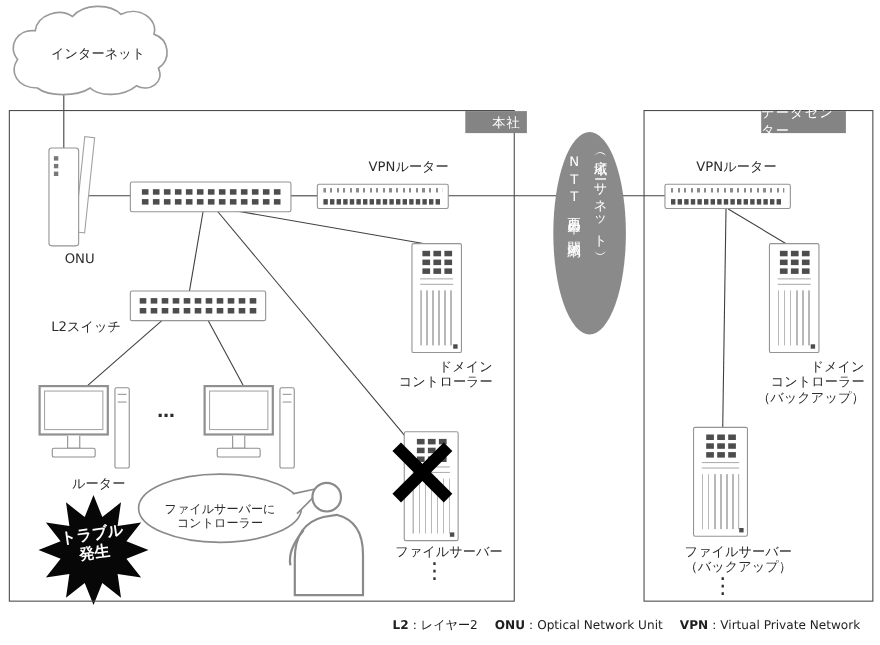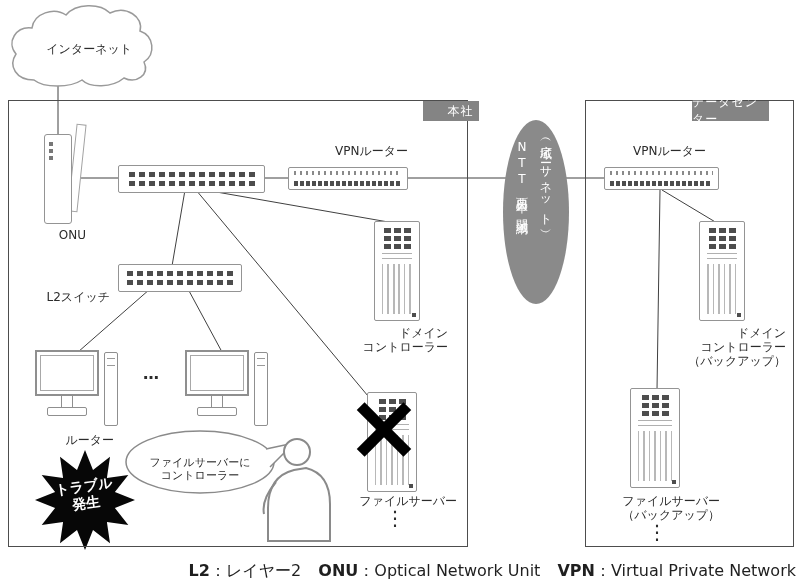--- a/index.html
+++ b/index.html
@@ -54,21 +54,21 @@
   
   .burst-text{position:absolute;left:38px;top:478px;width:94px;text-align:center;color:#fff;
               font-weight:bold;font-size:14px;line-height:17px;transform:rotate(-8deg);}
   .bubble-text{position:absolute;left:128px;top:444px;width:144px;text-align:center;
                font-size:11px;line-height:13px;margin-top:12px;}
   
   .vtext{position:absolute;color:#fff;font-size:12px;line-height:15px;letter-spacing:2px;writing-mode:vertical-rl;}
   .vup{text-orientation:upright;}
   .vmix{text-orientation:mixed;}
   
-  .footnote{position:absolute;right:4px;top:561px;font-size:16px;color:#1f1f1f;margin-left:22px;}
+  .footnote{position:absolute;right:18px;top:561px;font-size:11px;color:#1f1f1f;margin-left:22px;}
   .footnote b{font-weight:bold;}
   .footnote .gap{margin-left:12px;}
 </style>
 </head>
 <body>
 
 <div id="stage">
 
   <svg id="art" width="800" height="586" viewBox="0 0 800 586">
     <g stroke="#404040" stroke-width="1">

